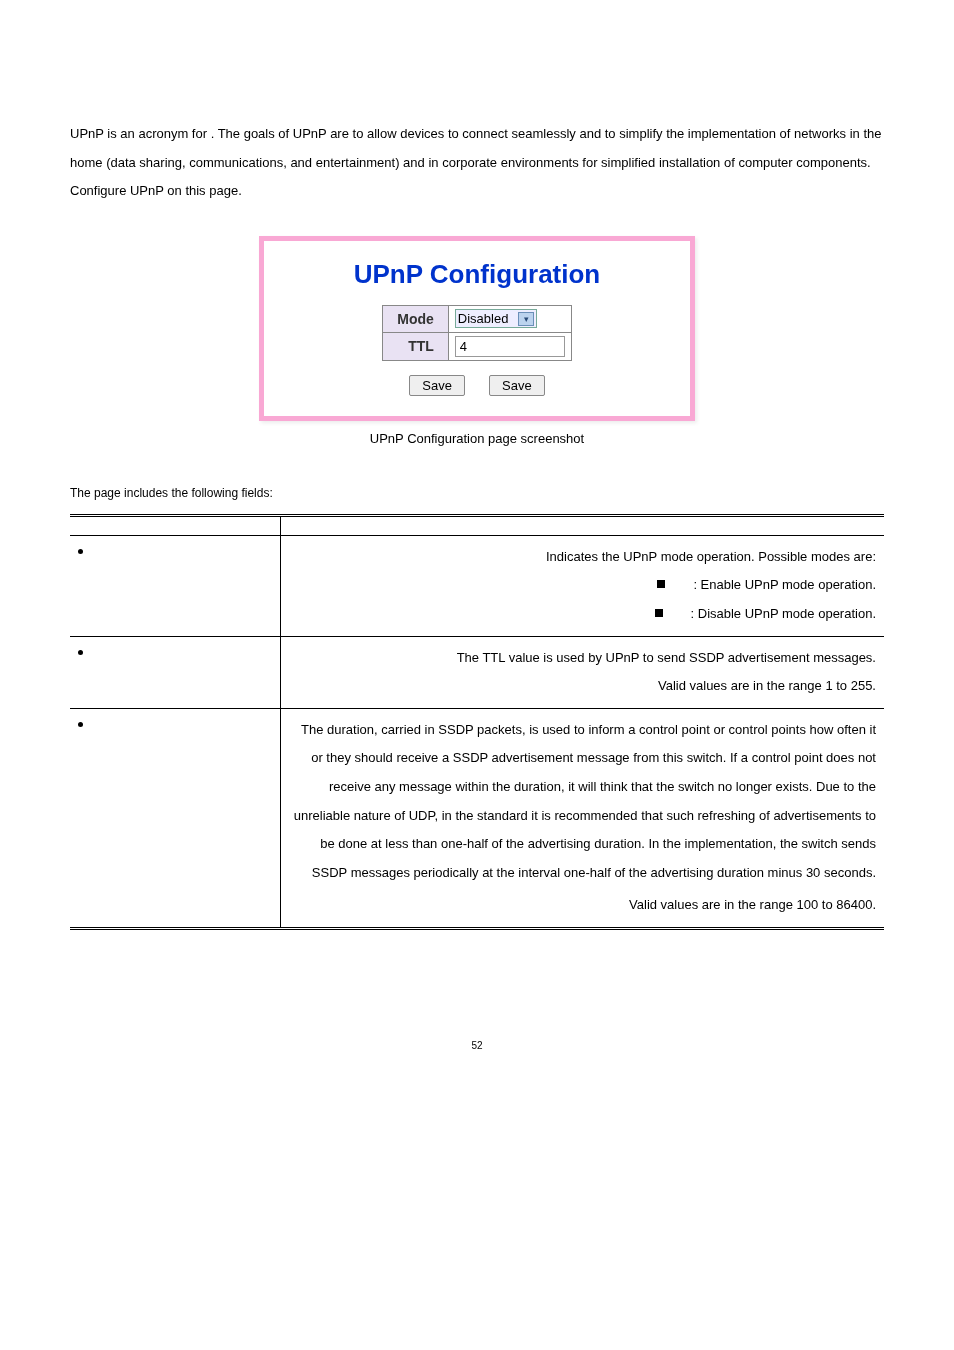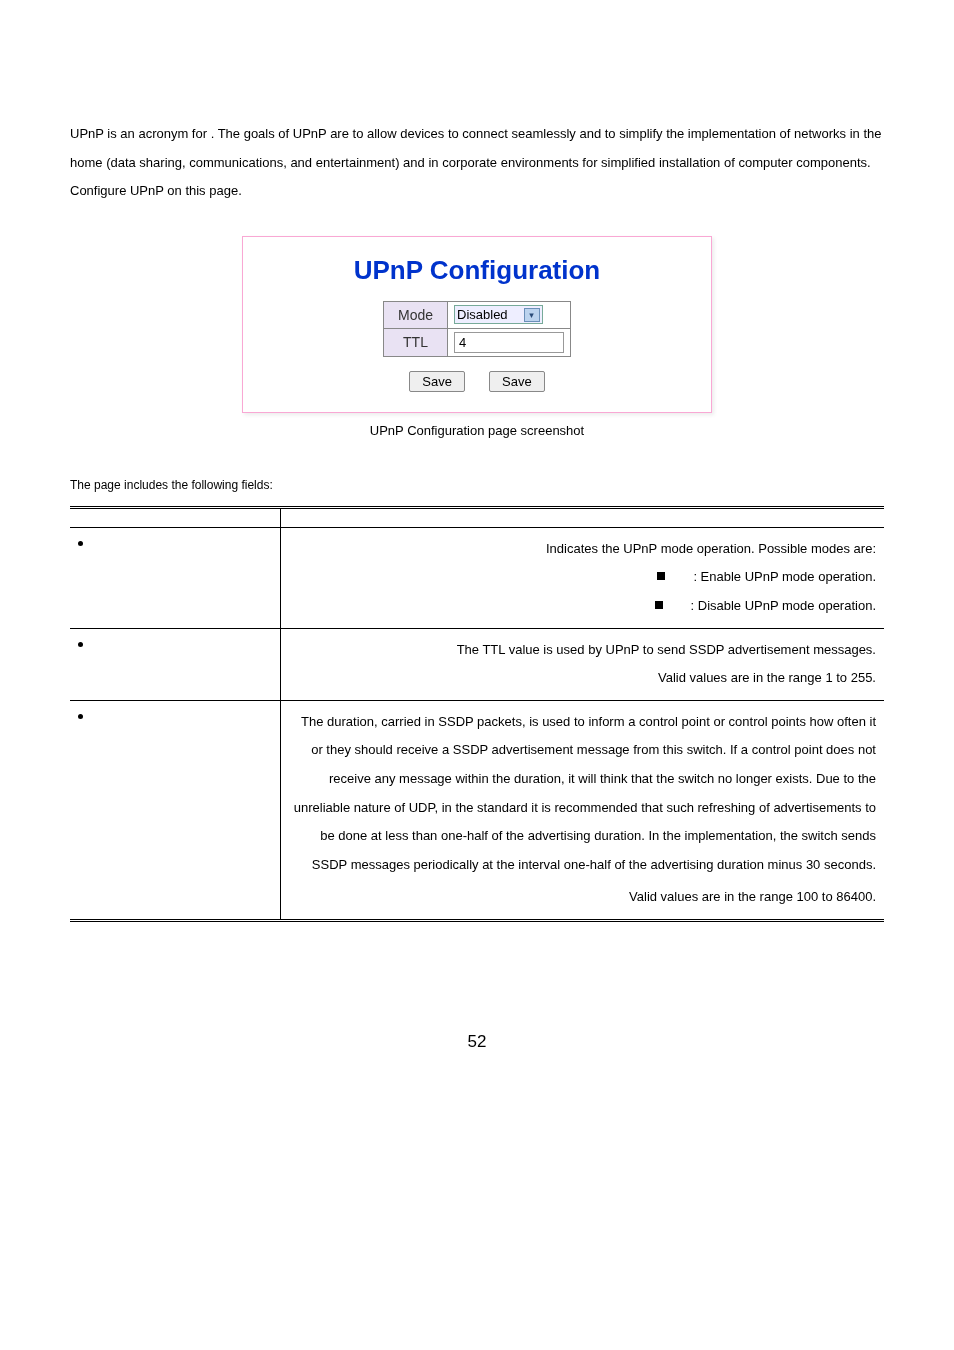--- a/index.html
+++ b/index.html
@@ -12,62 +12,62 @@
       background: #fff;
     }
     .page {
       padding: 120px 70px 60px 70px;
     }
     .intro p {
       line-height: 2.2;
       font-size: 13px;
     }
     .config-box {
-      width: 470px;
+      width: 436px;
       margin: 30px auto 10px auto;
-      border: 1px solid #f9a8d4;
+      border: 5px solid #f9a8d4;
       box-shadow: 2px 2px 4px rgba(0,0,0,0.08);
       padding: 18px 40px 20px 40px;
       text-align: center;
     }
     .config-title {
       color: #0033cc;
       font-size: 26px;
       font-weight: bold;
       margin-bottom: 15px;
       font-family: Arial, sans-serif;
     }
     .config-table {
       border-collapse: collapse;
       margin: 0 auto;
     }
     .config-table th {
       background: #e9e2f3;
       border: 1px solid #888;
       padding: 5px 14px;
-      font-weight: normal;
+      font-weight: bold;
       font-size: 14px;
       color: #333;
-      text-align: center;
+      text-align: right;
     }
     .config-table td {
       border: 1px solid #888;
       padding: 3px 6px;
       text-align: left;
       background: #fff;
     }
     .config-table .sel {
       font-family: Arial, sans-serif;
       font-size: 13px;
       background: #eef;
       border: 1px solid #7a9;
       padding: 1px 2px;
       display: inline-flex;
       align-items: center;
-      gap: 16px;
+      gap: 10px;
     }
     .chev {
       width: 16px; height: 14px;
       background: #bcd3ee;
       border: 1px solid #6b8fb8;
       display: inline-flex;
       align-items: center; justify-content: center;
       font-size: 9px;
       color: #2a4a77;
     }
@@ -144,21 +144,21 @@
       width: 5px; height: 5px;
       background: #000;
       border-radius: 50%;
       display: inline-block;
       margin-top: 6px;
       flex-shrink: 0;
     }
     .pagenum {
       text-align: center;
       margin-top: 110px;
-      font-size: 17px;
+      font-size: 10px;
     }
   </style>
 </head>
 <body>
 
 <div class="page">
 
   <div class="intro">
     <p>
       <span>UPnP is an acronym for </span><span>. The goals of UPnP are to allow devices to connect seamlessly and to simplify the implementation of networks in the home (data sharing, communications, and entertainment) and in corporate environments for simplified installation of computer components.</span>

